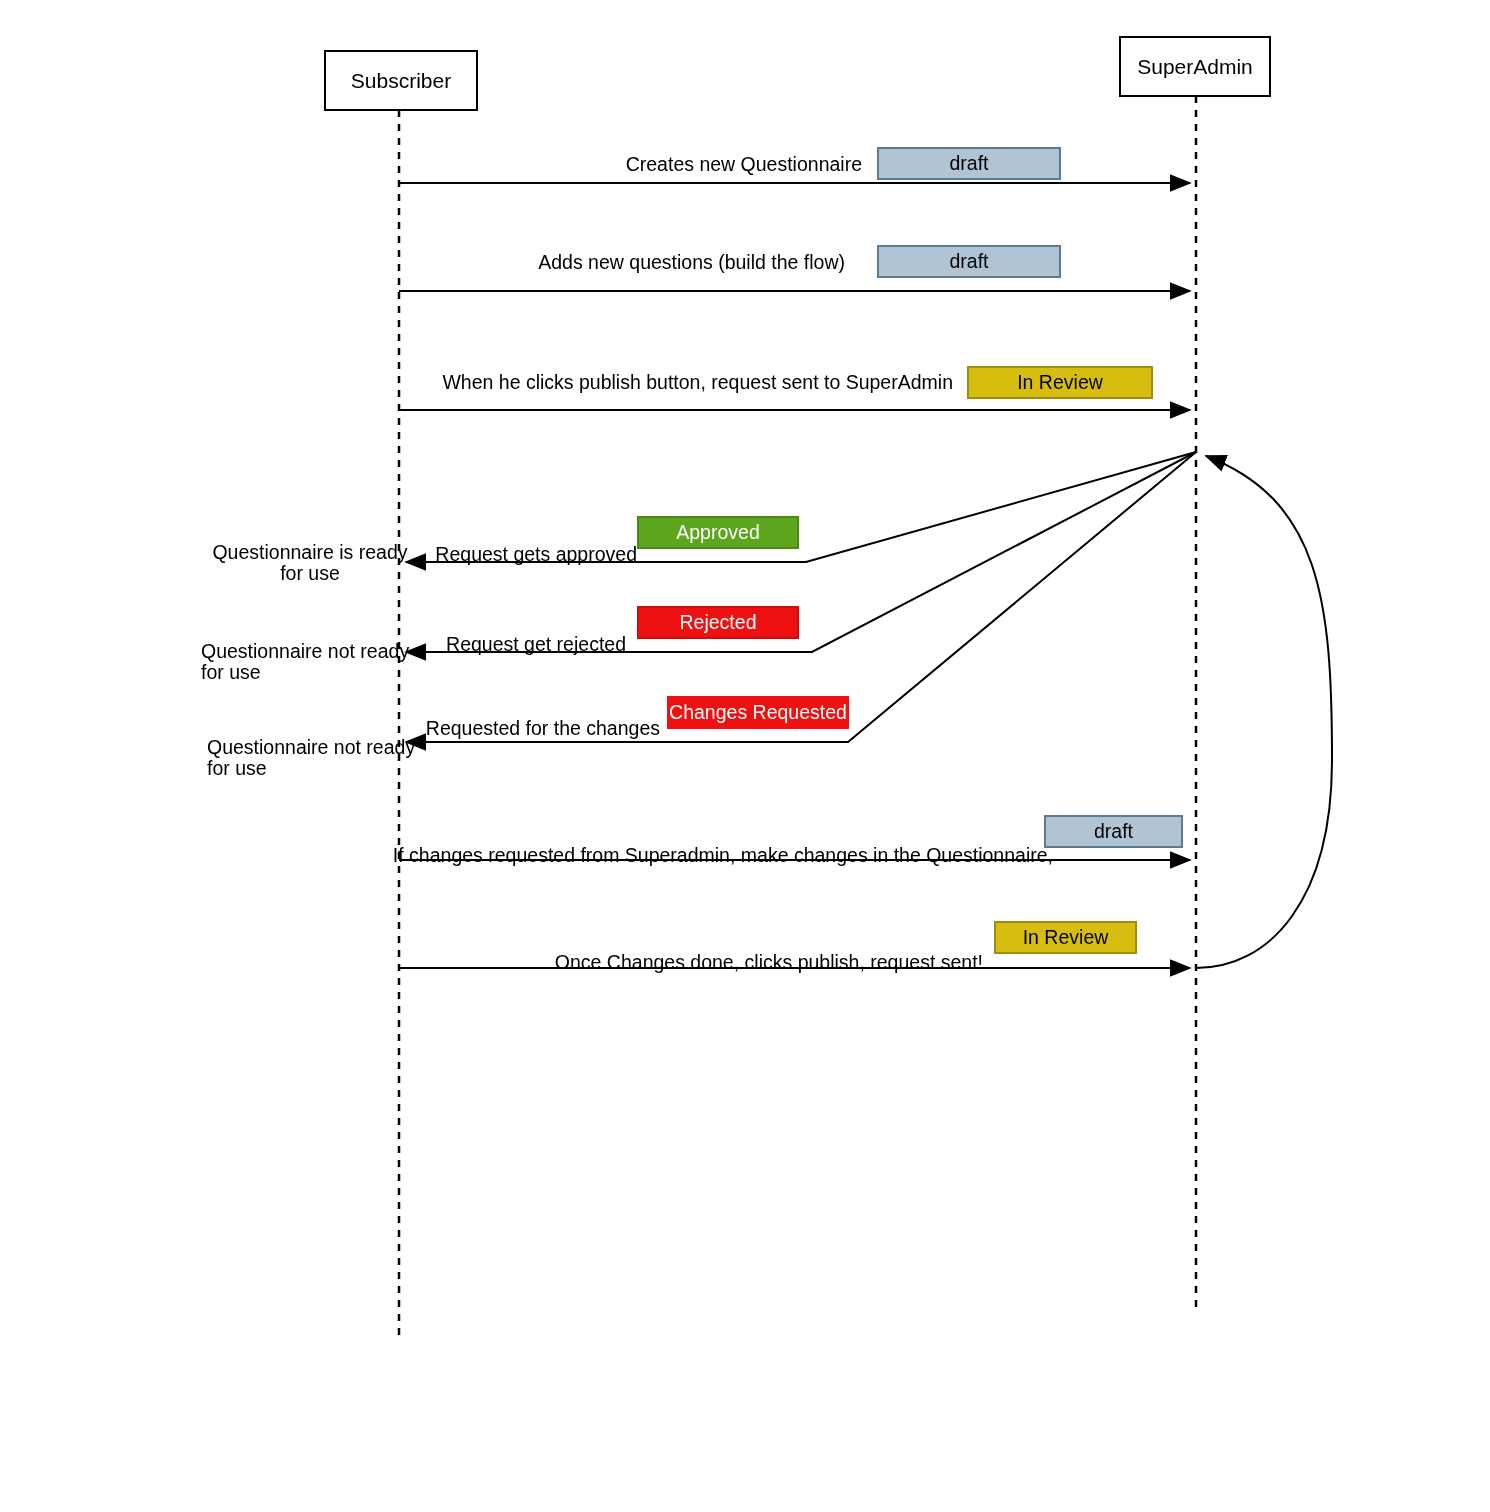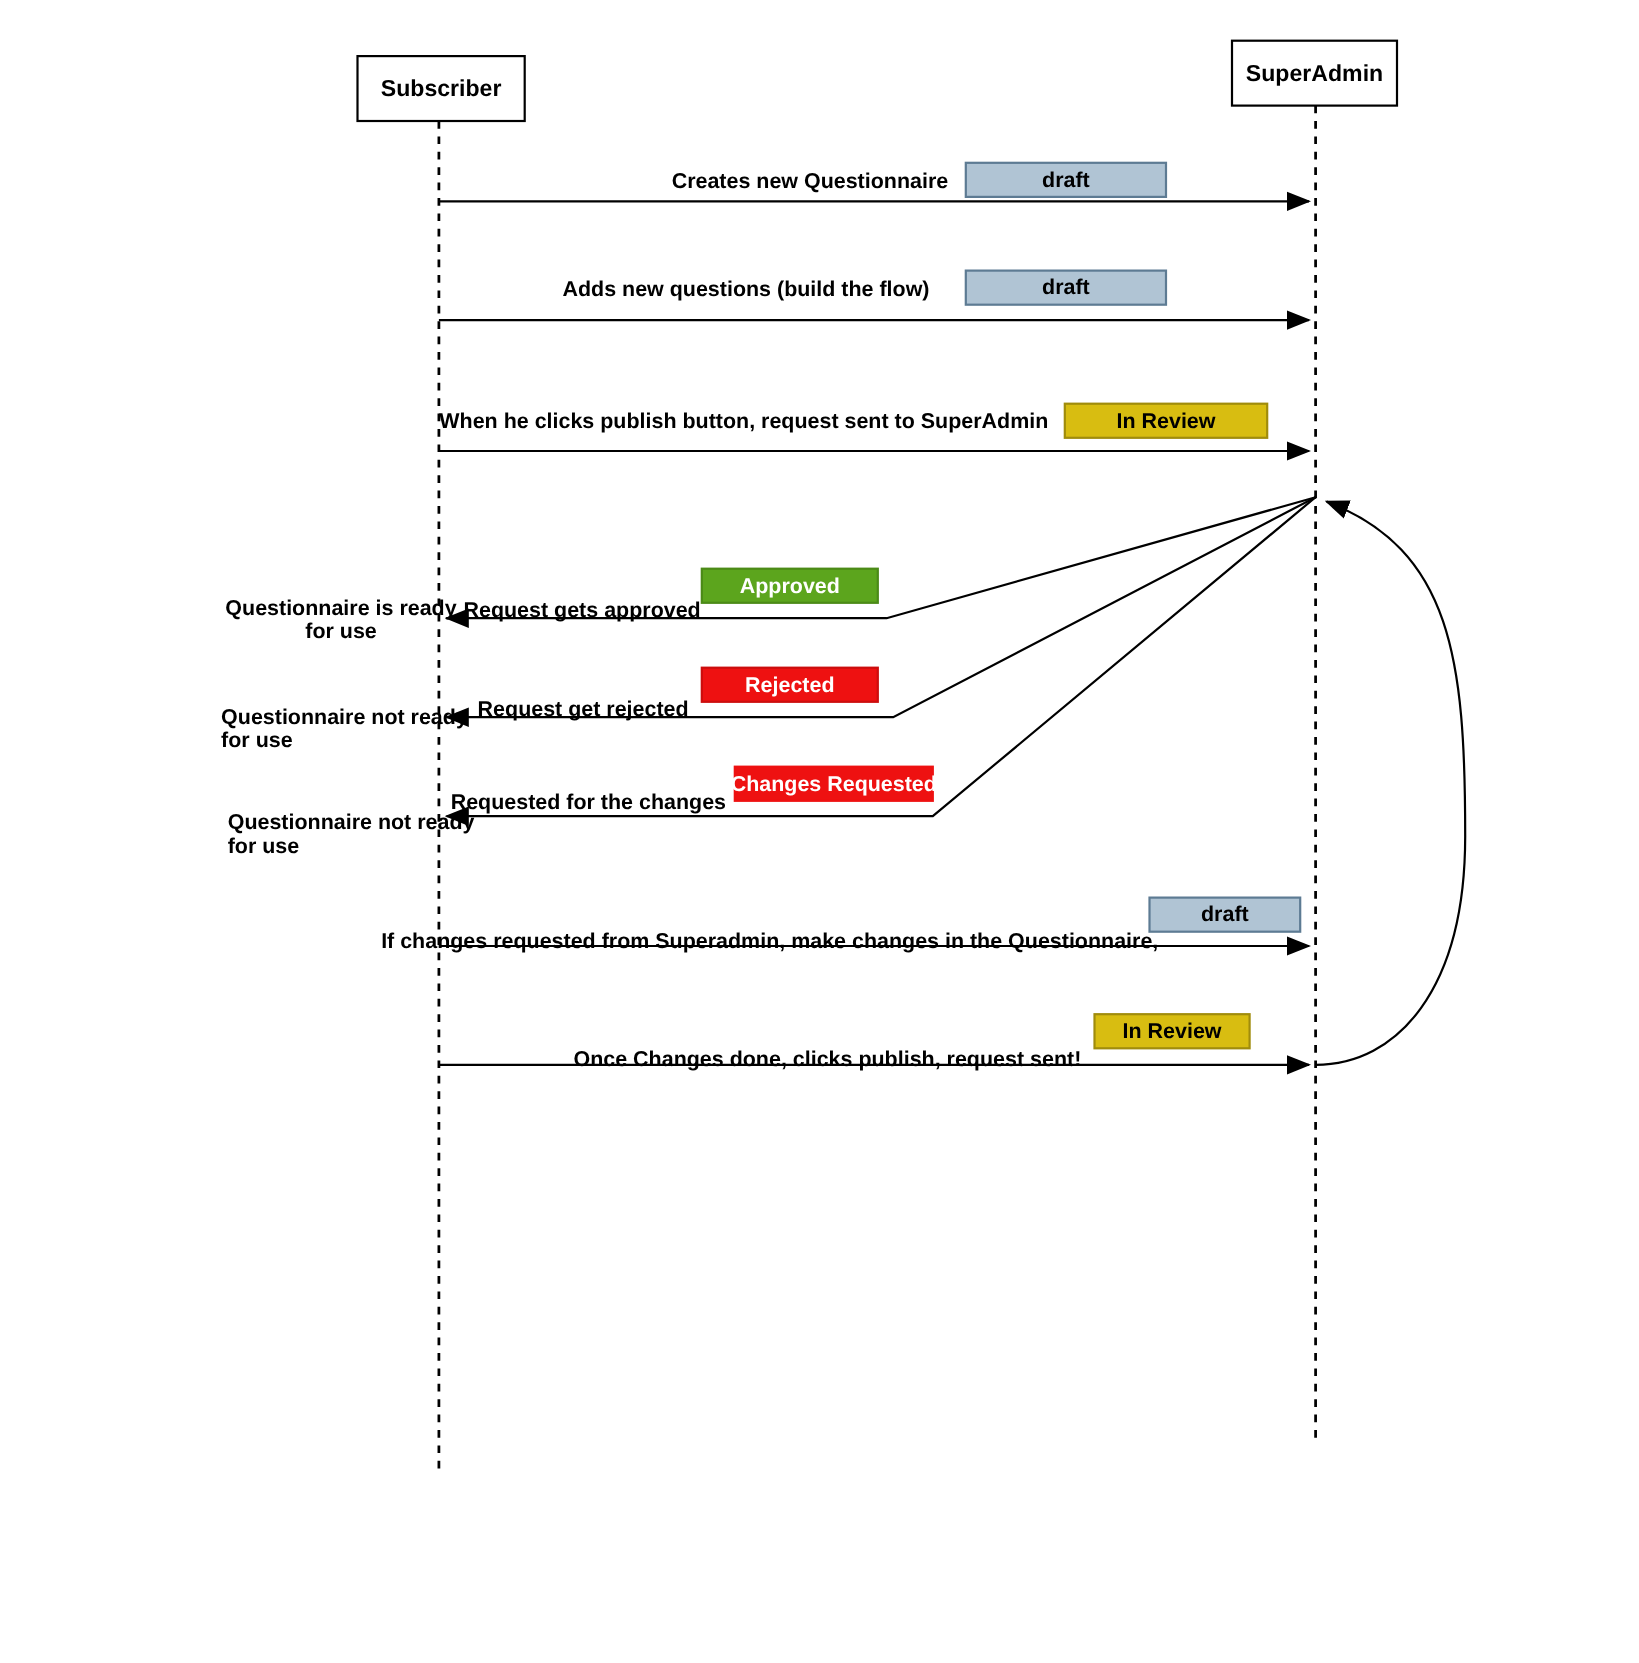--- a/index.html
+++ b/index.html
@@ -7,21 +7,20 @@
     padding: 0;
     background: #ffffff;
   }
   #canvas {
     position: relative;
     width: 1490px;
     height: 1512px;
     background: #ffffff;
     font-family: "Liberation Sans", sans-serif;
     overflow: hidden;
-    font-weight: bold;
   }
   svg.diagram {
     position: absolute;
     left: 0;
     top: 0;
     width: 1490px;
     height: 1512px;
   }
   .actor-box {
     fill: #ffffff;

